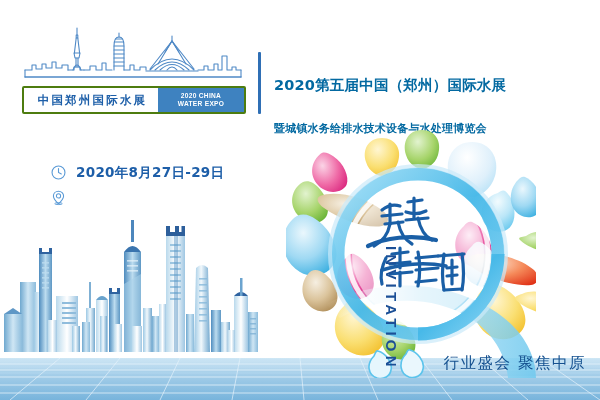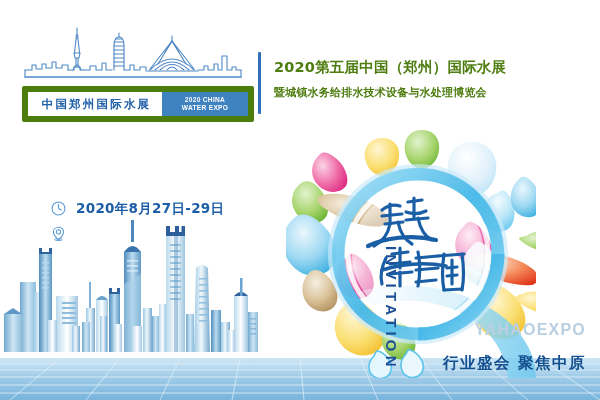--- a/index.html
+++ b/index.html
@@ -15,21 +15,21 @@
     background:#ffffff;
     overflow:hidden;
   }
 
   
   .logo-block{position:absolute;left:22px;top:24px;width:222px;}
   .skyline-art{display:block;width:222px;height:58px;}
   .badge{
     display:flex;align-items:stretch;
     width:220px;height:24px;margin-top:4px;
-    border:6px solid #4d7c0f;border-radius:2px;
+    border:2px solid #4d7c0f;border-radius:2px;
     overflow:hidden;background:#fff;
   }
   .badge-cn{
     flex:1 1 auto;display:flex;align-items:center;justify-content:center;
     color:#1c5ea8;font-size:11.5px;font-weight:bold;
     letter-spacing:2.2px;padding-left:3px;
     font-family:"DejaVu Sans",sans-serif;
   }
   .badge-en{
     flex:0 0 86px;background:#3e82c0;color:#ffffff;
@@ -37,29 +37,29 @@
     font-size:6.6px;font-weight:bold;line-height:1.28;letter-spacing:.3px;
   }
 
   
   .title-divider{
     position:absolute;left:258px;top:52px;
     width:3px;height:62px;background:#2f6fb5;border-radius:1px;
   }
   .title-block{position:absolute;left:274px;top:55px;width:316px;}
   .title-line{
-    color:#4d7c0f;font-weight:bold;
+    color:#0369a1;font-weight:bold;
     font-family:"DejaVu Sans",sans-serif;
-    letter-spacing:.2px;white-space:nowrap;
+    letter-spacing:.2px;white-space:nowrap;margin-top:18px;
   }
   .title-line.l1{font-size:14.5px;line-height:25px;}
   .title-line.l2{font-size:11px;line-height:25px;}
 
   
-  .meta{position:absolute;left:50px;top:160px;margin-top:36px;}
+  .meta{position:absolute;left:50px;top:160px;}
   .meta-row{display:flex;align-items:center;height:25px;}
   .meta-ico{width:17px;height:17px;flex:0 0 17px;margin-right:9px;}
   .meta-txt{
     color:#1d5ea8;font-size:13.5px;font-weight:bold;
     font-family:"DejaVu Sans",sans-serif;letter-spacing:.3px;white-space:nowrap;
   }
 
   
   .city{position:absolute;left:-4px;bottom:24px;width:320px;height:180px;}
 
@@ -76,21 +76,21 @@
     letter-spacing:4.2px;white-space:nowrap;
   }
 
   
   .brand{position:absolute;right:14px;bottom:26px;text-align:right;}
   .brand-en{
     color:#b9cfe2;font-size:16px;font-weight:bold;letter-spacing:1.2px;
     line-height:18px;
   }
   .brand-cn{
-    color:#14508f;font-size:15.5px;font-weight:bold;letter-spacing:1.5px;
+    color:#14508f;font-size:15.5px;font-weight:normal;letter-spacing:1.5px;
     line-height:21px;font-family:"DejaVu Sans",sans-serif;margin-top:14px;
   }
 </style>
 </head>
 <body>
 
 <div id="poster">
 
   <div class="logo-block">
 
@@ -463,17 +463,16 @@
 
       <path d="M96 142 C116 136 140 134 160 138" stroke-width="3.6"></path>
     </g>
 
     <path d="M212 126 A80 80 0 0 1 132 206" fill="none" stroke="url(#ringG)" stroke-width="13" opacity=".95"></path>
   </svg>
 
   <div class="invitation">INVITATION</div>
 
   <div class="brand">
-    <div class="brand-en">YAHAOEXPO</div>
     <div class="brand-cn">行业盛会  聚焦中原</div>
   </div>
 
 </div>
 
 </body></html>

